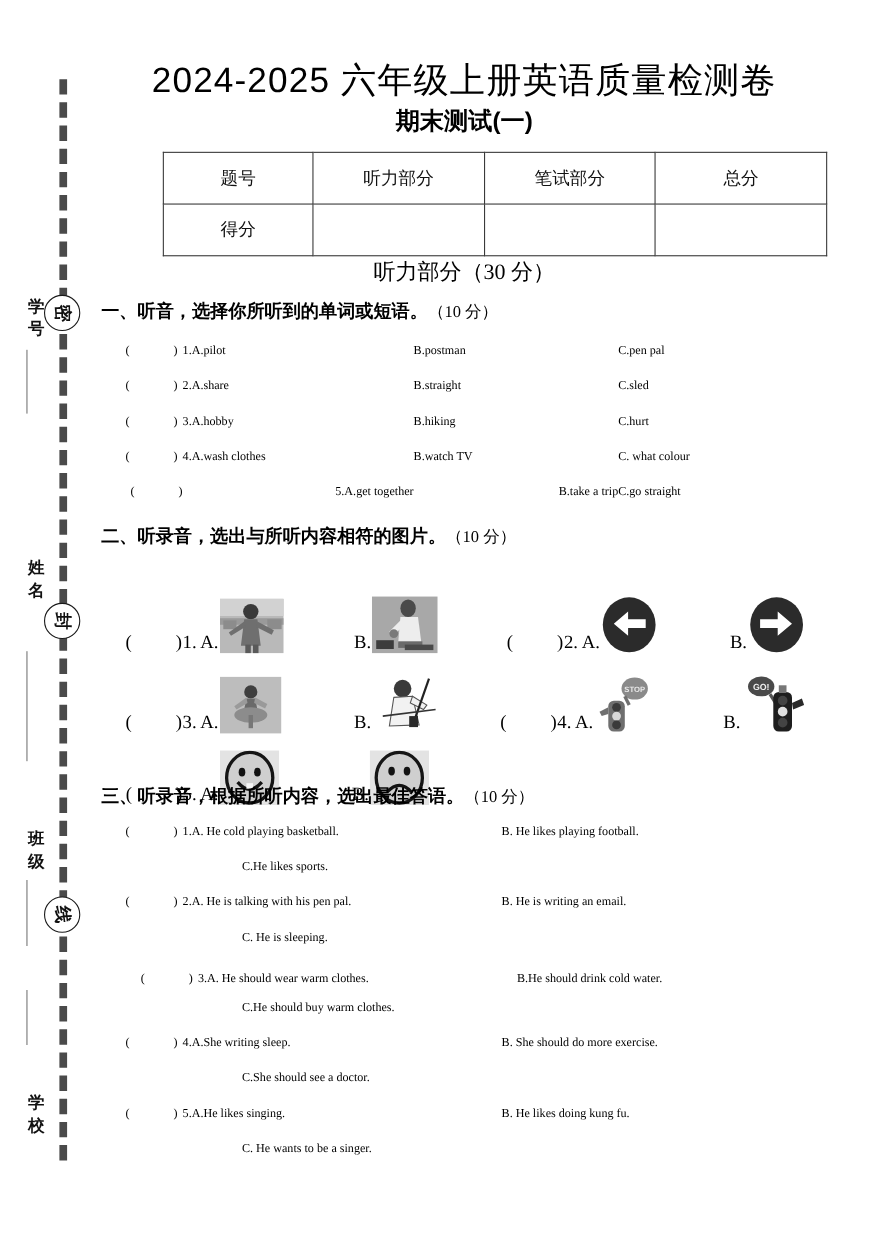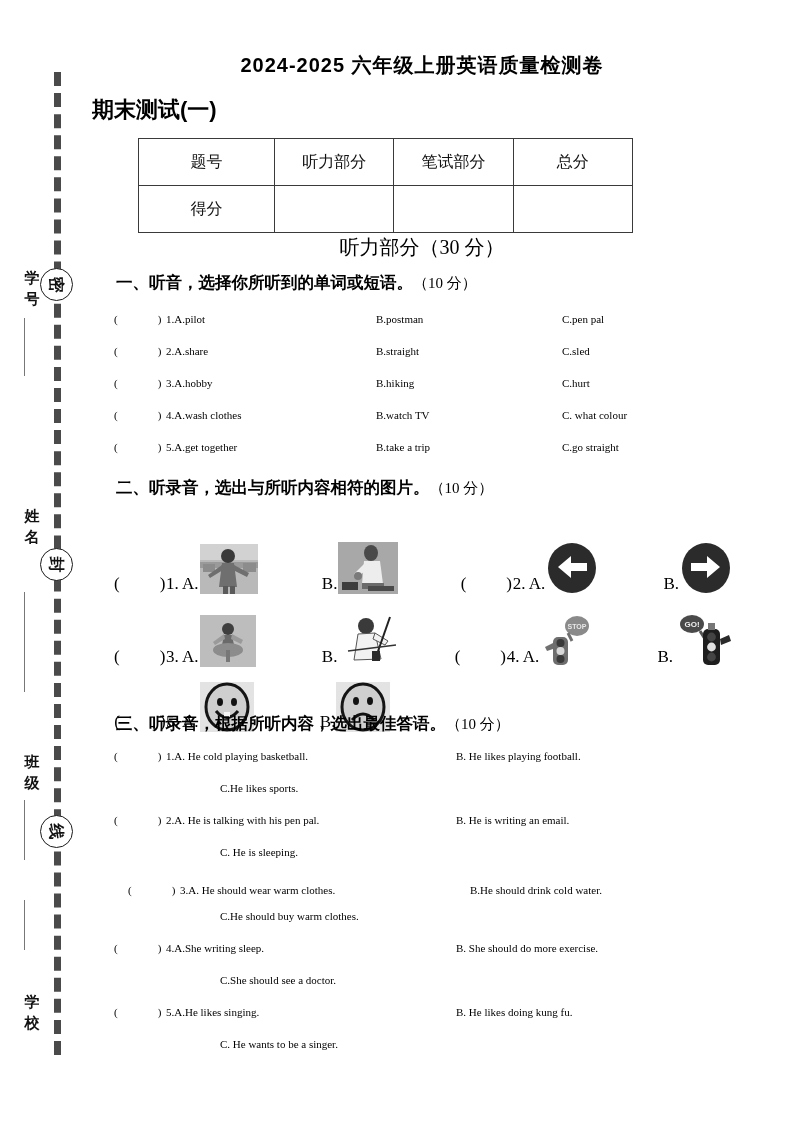--- a/index.html
+++ b/index.html
@@ -75,40 +75,41 @@
     width: 701px;
     height: 1122px;
   }
 
   .doc-title {
     position: absolute;
     left: 0; top: 52px;
     width: 660px;
     text-align: center;
     font-family: "Liberation Sans", "DejaVu Sans", sans-serif;
-    font-weight: bold;
-    font-size: 20px;
+    font-weight: normal;
+    font-size: 32px;
     letter-spacing: 1px;
     white-space: nowrap;
   }
   .doc-subtitle {
     position: absolute;
     left: 0; top: 95px;
     width: 660px;
+    text-align: center;
     font-family: "Liberation Sans", "DejaVu Sans", sans-serif;
     font-weight: bold;
     font-size: 22px;
   }
 
   
   #score-table {
     position: absolute;
-    left: 46px;
+    left: 56px;
     top: 138px;
-    width: 495px;
+    width: 604px;
     border-collapse: collapse;
     table-layout: fixed;
   }
   #score-table td {
     border: 1px solid #3a3a3a;
     height: 44px;
     text-align: center;
     vertical-align: middle;
     font-family: "Liberation Sans", "DejaVu Sans", sans-serif;
     font-size: 16px;
@@ -125,21 +126,20 @@
     font-size: 20px;
     font-family: "Liberation Serif", "DejaVu Serif", serif;
   }
   .sec-head {
     position: absolute;
     left: 0;
     font-family: "Liberation Sans", "DejaVu Sans", sans-serif;
     font-weight: bold;
     font-size: 16.5px;
     white-space: nowrap;
-    margin-left: 24px;
   }
   .sec-head .pts {
     font-weight: normal;
     font-family: "Liberation Serif", "DejaVu Serif", serif;
     font-size: 15px;
   }
 
   
   .q-row {
     position: absolute;
@@ -233,21 +233,21 @@
   </div>
 
   <div class="q-row s1" style="left:22px; top:377px;">
     <span class="paren"><span class="lp">(</span>)</span><span class="a"><span>3.</span><span>A.hobby</span></span><span class="b">B.hiking</span><span class="opt">C.hurt</span>
   </div>
 
   <div class="q-row s1" style="left:22px; top:409px;">
     <span class="paren"><span class="lp">(</span>)</span><span class="a"><span>4.</span><span>A.wash clothes</span></span><span class="b">B.watch TV</span><span class="opt">C. what colour</span>
   </div>
 
-  <div class="q-row s1" style="left:22px; top:441px;">
+  <div class="q-row s1" style="left:22px; top:441px;text-align:right;">
     <span class="paren"><span class="lp">(</span>)</span><span class="a"><span>5.</span><span>A.get together</span></span><span class="b">B.take a trip</span><span class="opt">C.go straight</span>
   </div>
 
   <div class="sec-head" style="top:477px;">
     <span>二、听录音，选出与所听内容相符的图片。</span><span class="pts">（10 分）</span>
   </div>
 
   <div class="pic-q" style="left:22px; top:542px;">
     <span class="paren"><span class="lp">(</span>)</span><span>1.</span>
     <span>A.</span><span class="pic-box" style="width:58px;height:50px;margin-left:1px;">

